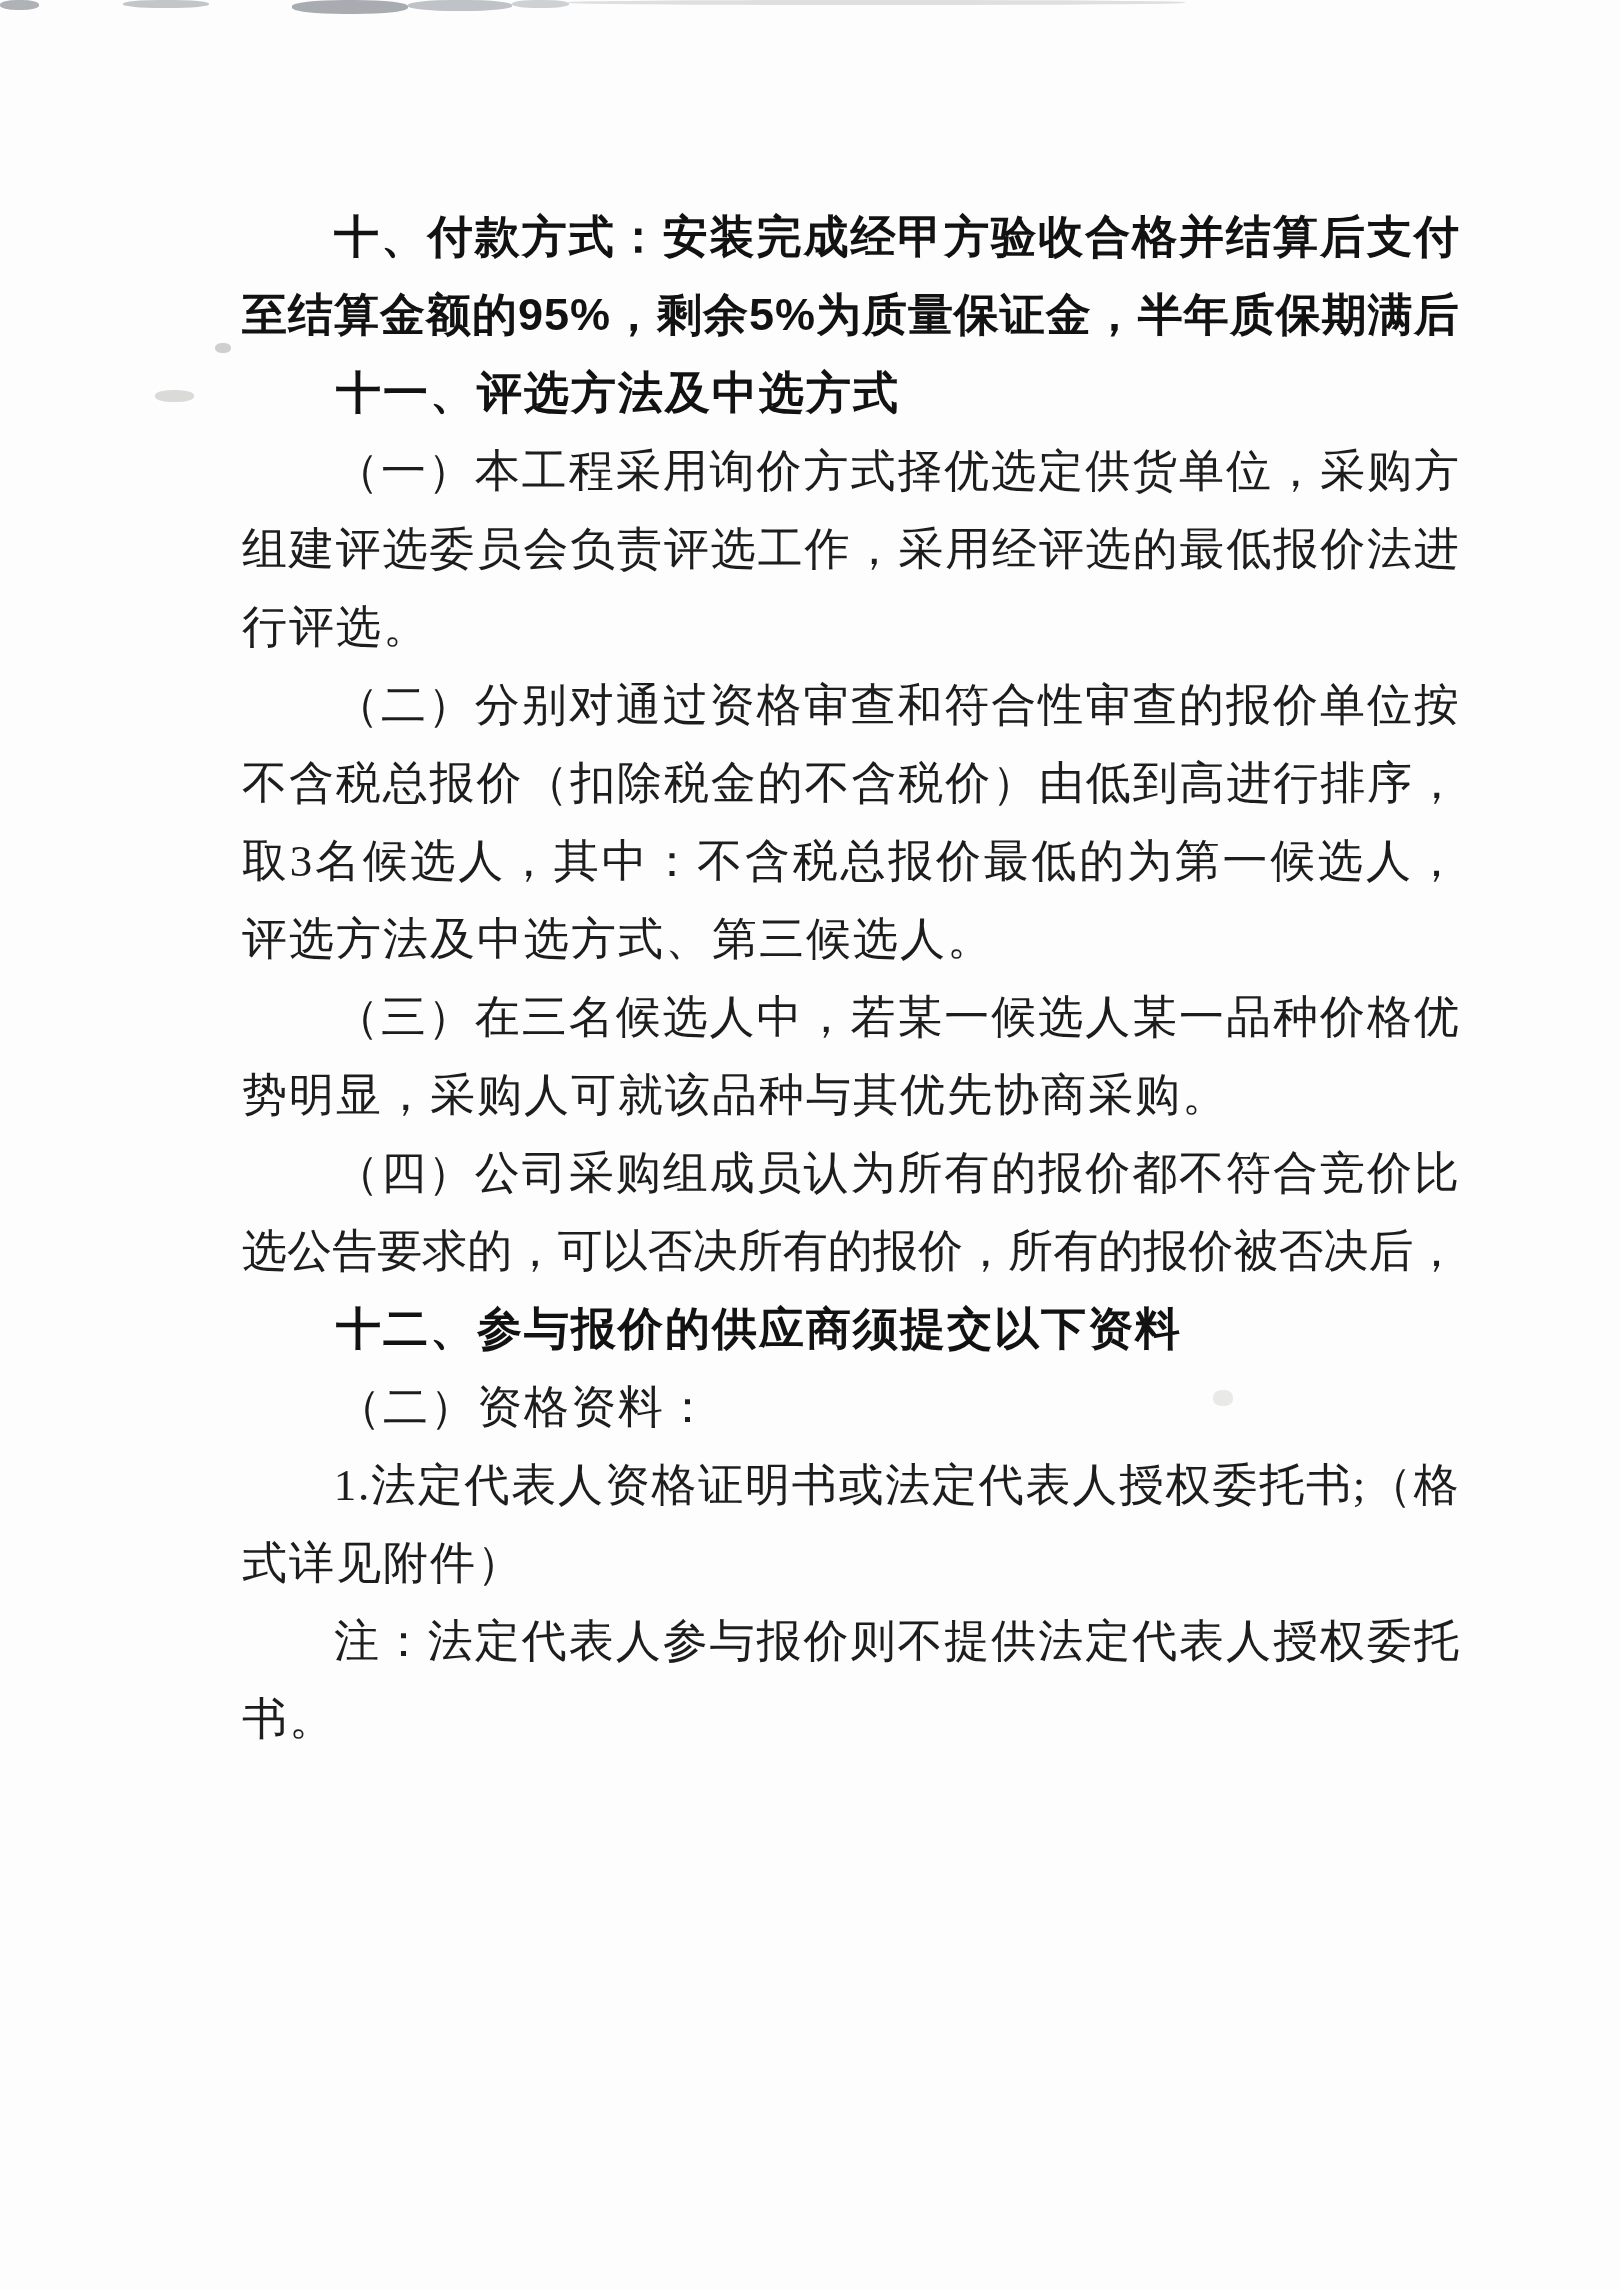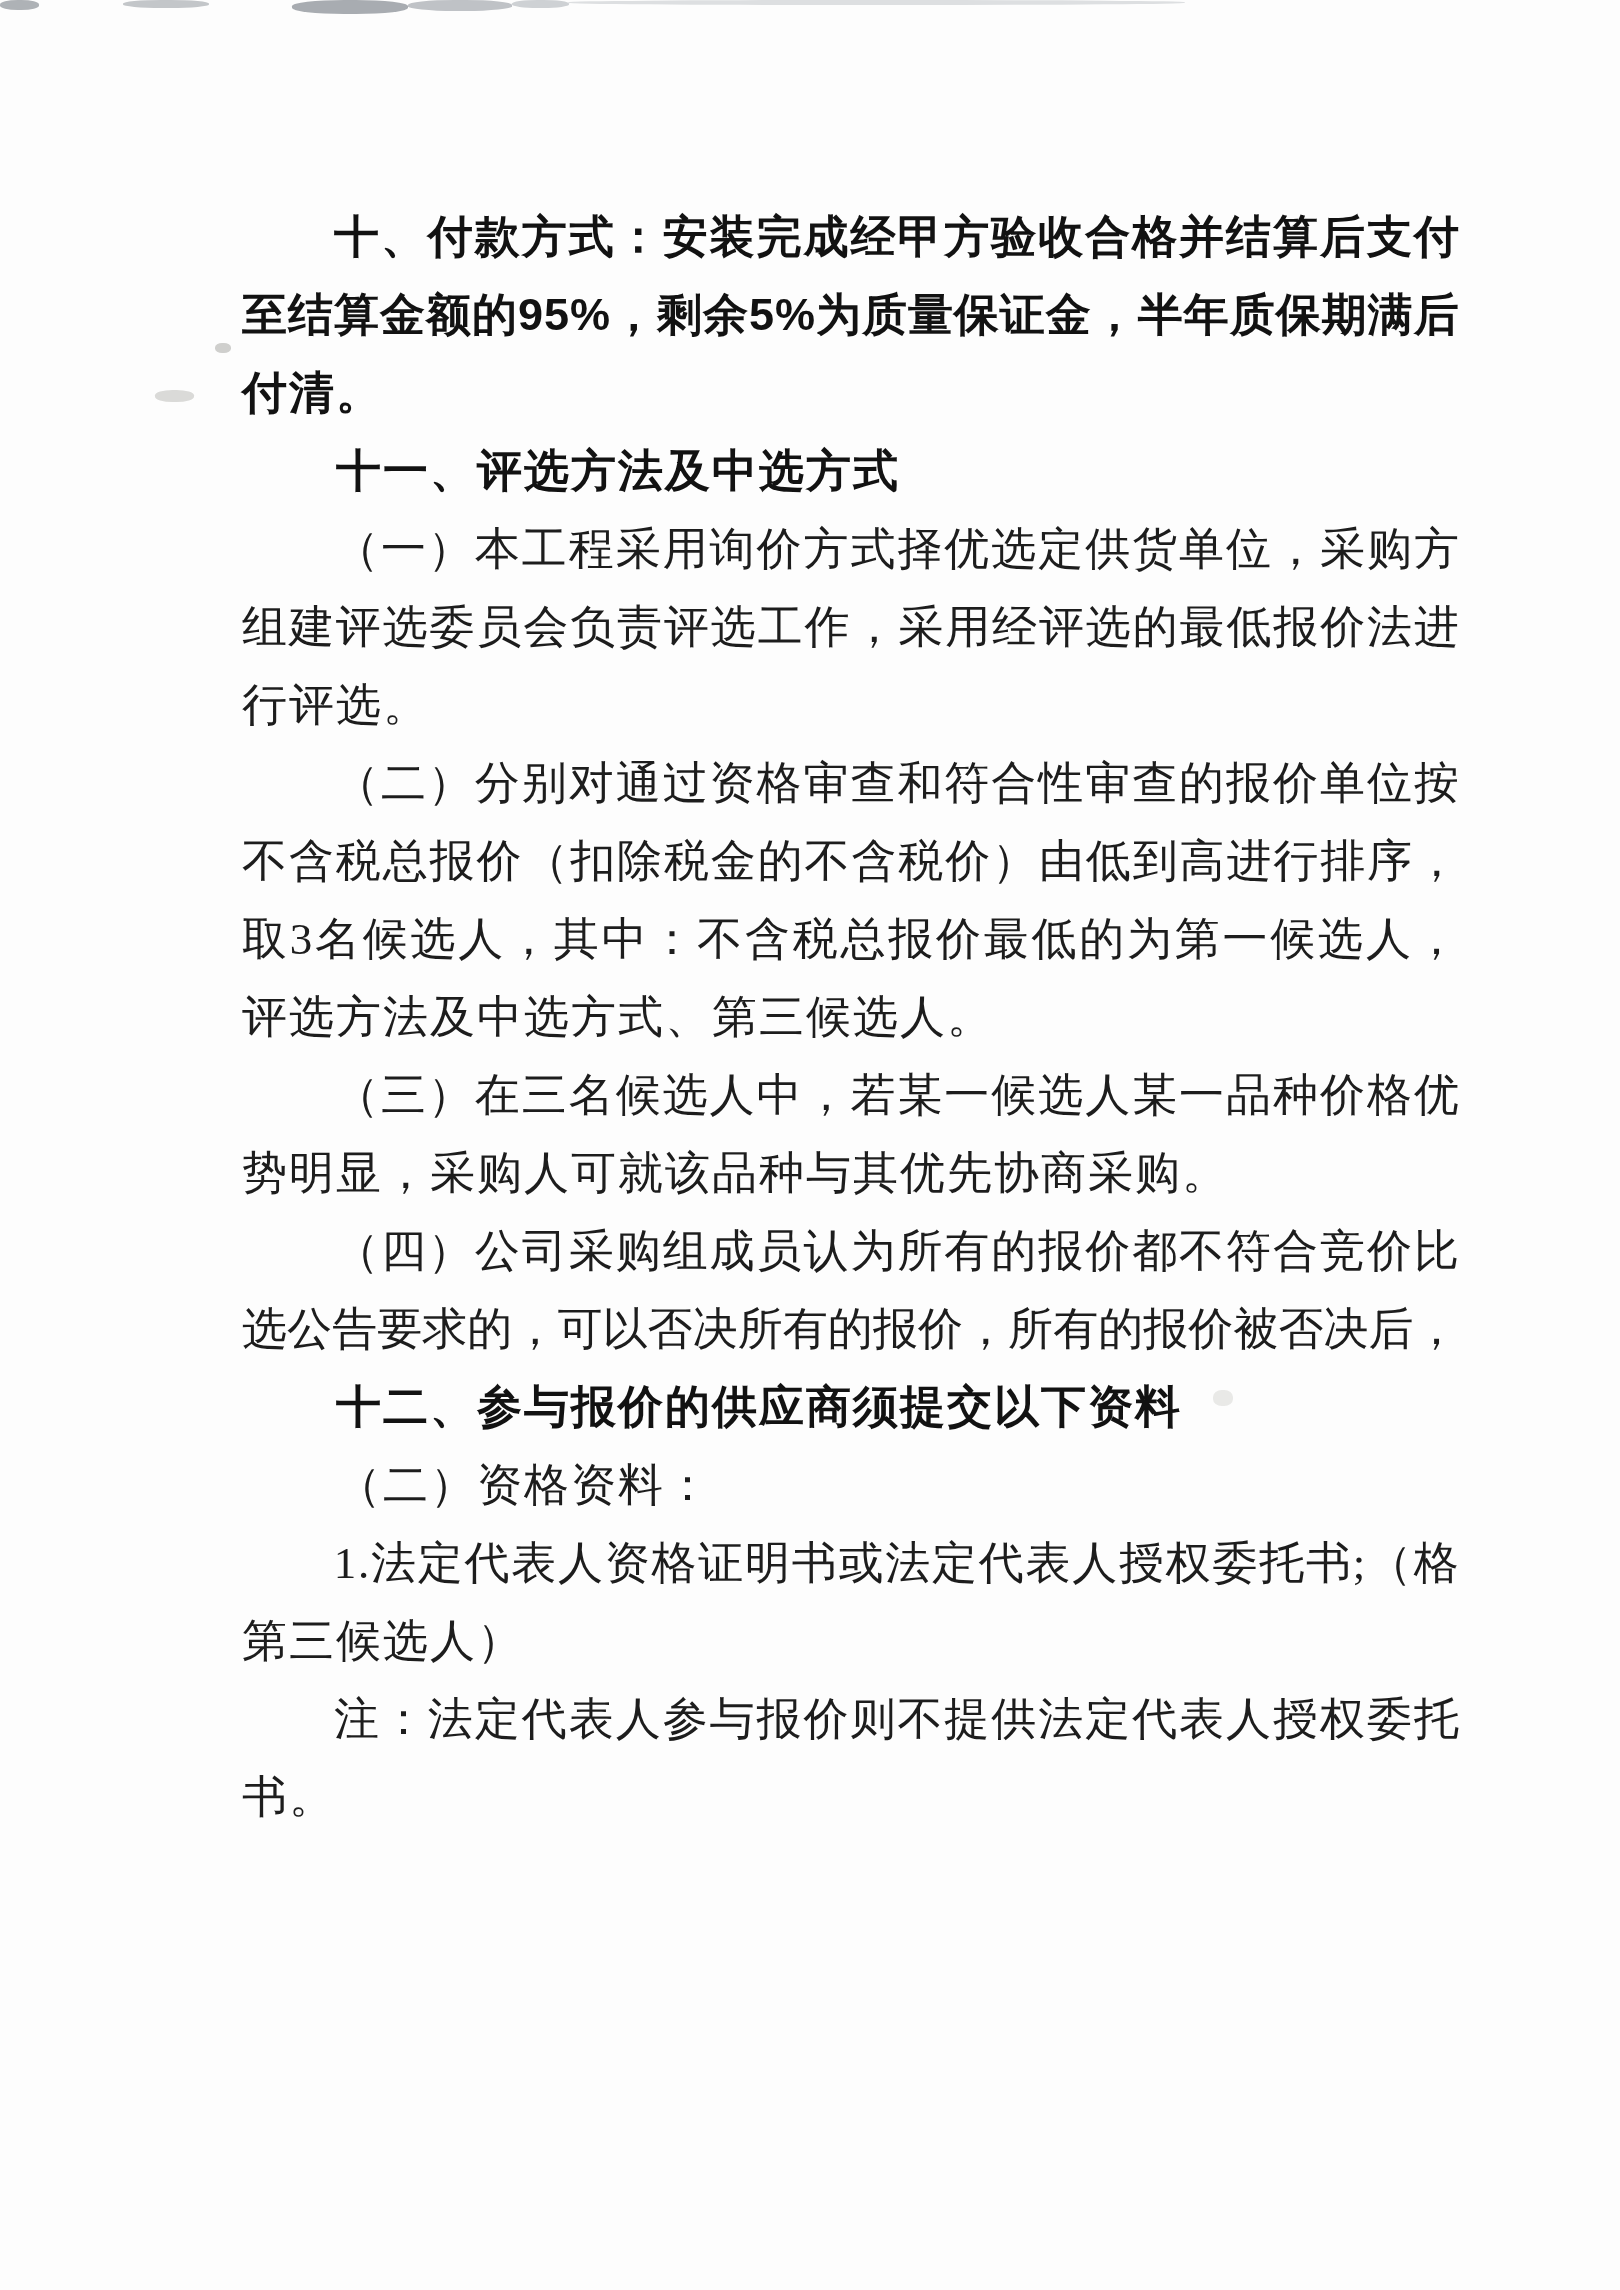--- a/index.html
+++ b/index.html
@@ -112,21 +112,20 @@
         <span>金</span>
         <span>，</span>
         <span>半</span>
         <span>年</span>
         <span>质</span>
         <span>保</span>
         <span>期</span>
         <span>满</span>
         <span>后</span>
       </div>
-      <div class="line bold">付清。</div>
       <div class="line bold indent">十一、评选方法及中选方式</div>
       <div class="line fill indent">
         <span class="ind"></span>
         <span>（</span>
         <span>一</span>
         <span>）</span>
         <span>本</span>
         <span>工</span>
         <span>程</span>
         <span>采</span>
@@ -369,21 +368,21 @@
         <span>人</span>
         <span>授</span>
         <span>权</span>
         <span>委</span>
         <span>托</span>
         <span>书</span>
         <span>;</span>
         <span>（</span>
         <span>格</span>
       </div>
-      <div class="line">第三候选人）</div>
+      <div class="line">式详见附件）</div>
       <div class="line fill indent">
         <span class="ind"></span>
         <span>注</span>
         <span>：</span>
         <span>法</span>
         <span>定</span>
         <span>代</span>
         <span>表</span>
         <span>人</span>
         <span>参</span>

